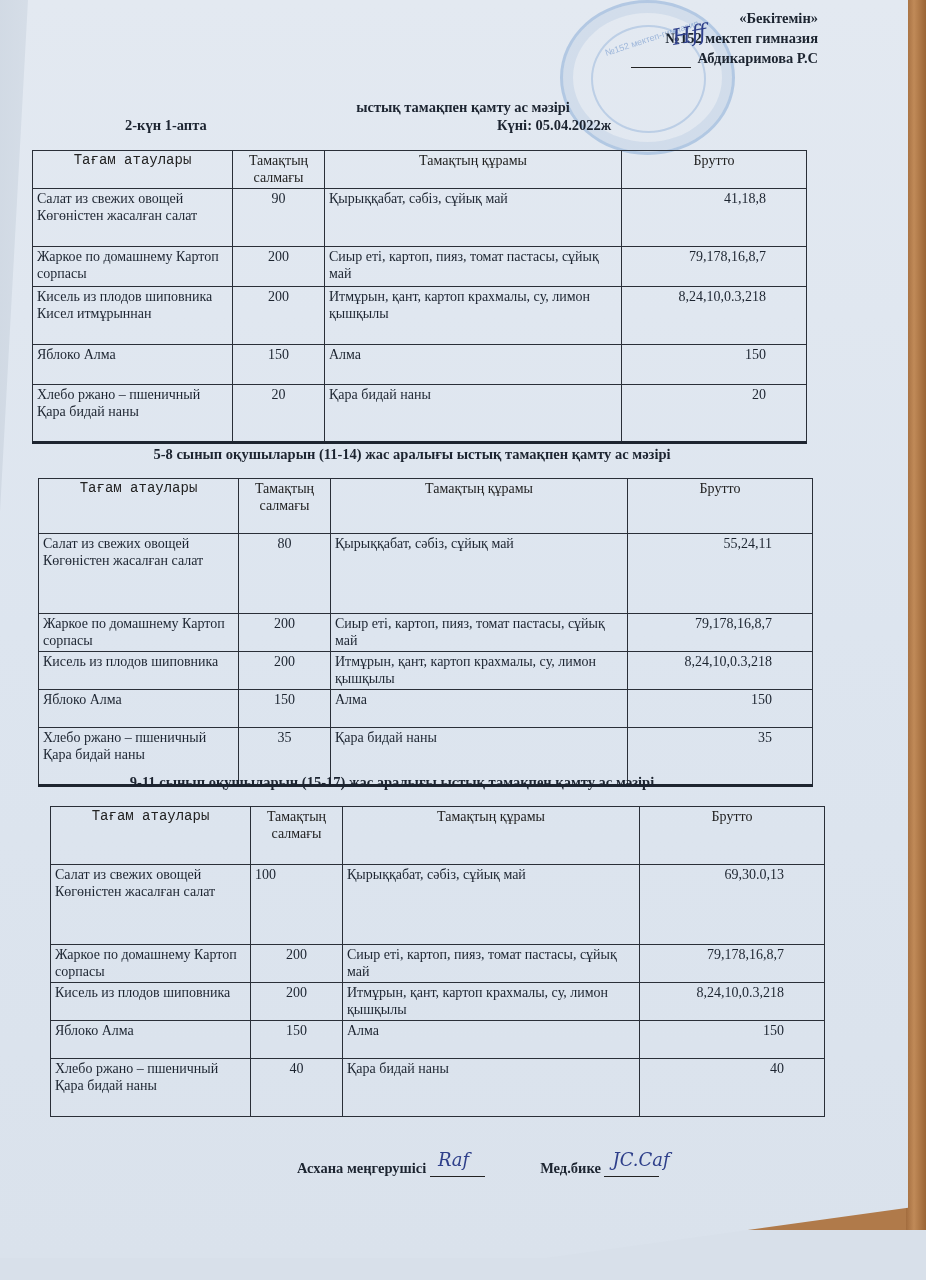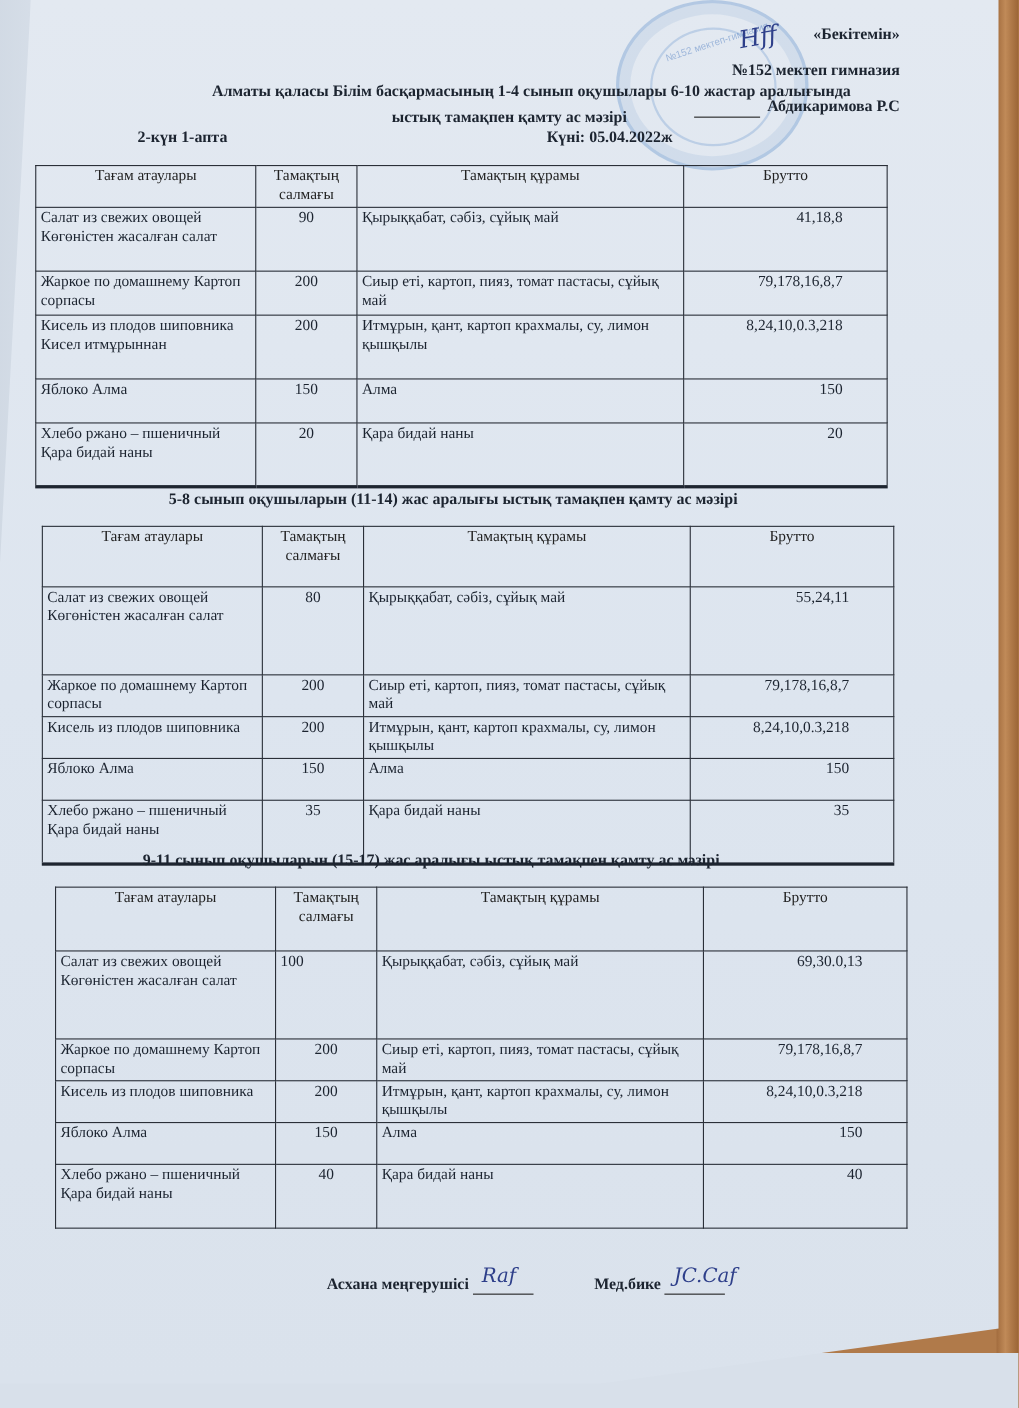--- a/index.html
+++ b/index.html
@@ -41,21 +41,21 @@
     }
     .stamp-text {
       position: absolute; left: 40px; top: 30px; font-size: 9px; color: rgba(70,120,190,.45);
       transform: rotate(-18deg);
       font-family: "Liberation Sans", sans-serif;
     }
     .approve {
       position: absolute; right: 90px; top: 8px; text-align: right;
       font-weight: bold; font-size: 14.5px; line-height: 20px;
     }
-    .approve .line { display: block; margin-top: 13px; }
+    .approve .line { display: block; }
     .approve .sigline {
       display: inline-block; width: 60px; border-bottom: 1px solid #222; margin-right: 6px; vertical-align: bottom; height: 14px;
     }
     .sig {
       font-family: "DejaVu Serif", serif; font-style: italic; color: #2e3f8a;
     }
     .sig-director {
       position: absolute; left: 672px; top: 22px; font-size: 22px; transform: rotate(-10deg);
     }
     .title {
@@ -72,21 +72,21 @@
       position: absolute; border-collapse: collapse; font-size: 14px; line-height: 17px;
       background: transparent;
     }
     table.menu td, table.menu th {
       border: 1px solid #2a2f38; vertical-align: top; padding: 1px 4px; font-weight: normal;
     }
     table.menu th { text-align: center; color: #222; }
     table.menu td.w { text-align: center; }
     table.menu td.b { text-align: right; padding-right: 40px; }
     table.menu tr.last td { border-bottom: 3px solid #1e2530; }
-    .col-name { width: 200px; }
+    .col-name { width: 200px; font-family: Liberation Mono, monospace; }
     .col-weight { width: 92px; }
     .col-comp { width: 297px; }
     .col-brutto { width: 185px; }
     .footer {
       position: absolute; left: 297px; top: 1160px; font-weight: bold; font-size: 14.5px;
     }
     .footer .blank { display: inline-block; width: 55px; border-bottom: 1px solid #222; height: 14px; vertical-align: bottom; position: relative; }
     .footer .gap { display: inline-block; width: 48px; }
     .footer .sig { position: absolute; left: 8px; top: -14px; font-size: 18px; font-weight: normal; }
   </style>
@@ -104,21 +104,20 @@
     <span class="stamp-text">№152 мектеп-гимназия</span>
   </div>
 
   <div class="approve">
     <span class="line">«Бекітемін»</span>
     <span class="line">№152 мектеп гимназия</span>
     <span class="line"><span class="sigline"></span><span>Абдикаримова Р.С</span></span>
   </div>
   <span class="sig sig-director">Hff</span>
 
-  <div class="title title1">Алматы қаласы Білім басқармасының 1-4 сынып оқушылары 6-10 жастар аралығында</div>
   <div class="title title2">ыстық тамақпен қамту ас мәзірі</div>
   <div class="meta-left">2-күн   1-апта</div>
   <div class="meta-right">Күні:   05.04.2022ж</div>
 
   <table class="menu" style="left:32px; top:150px;">
     <tbody>
         <tr>
       <th class="col-name" style="height:38px;">Тағам атаулары</th>
       <th class="col-weight">Тамақтың салмағы</th>
       <th class="col-comp">Тамақтың құрамы</th>

